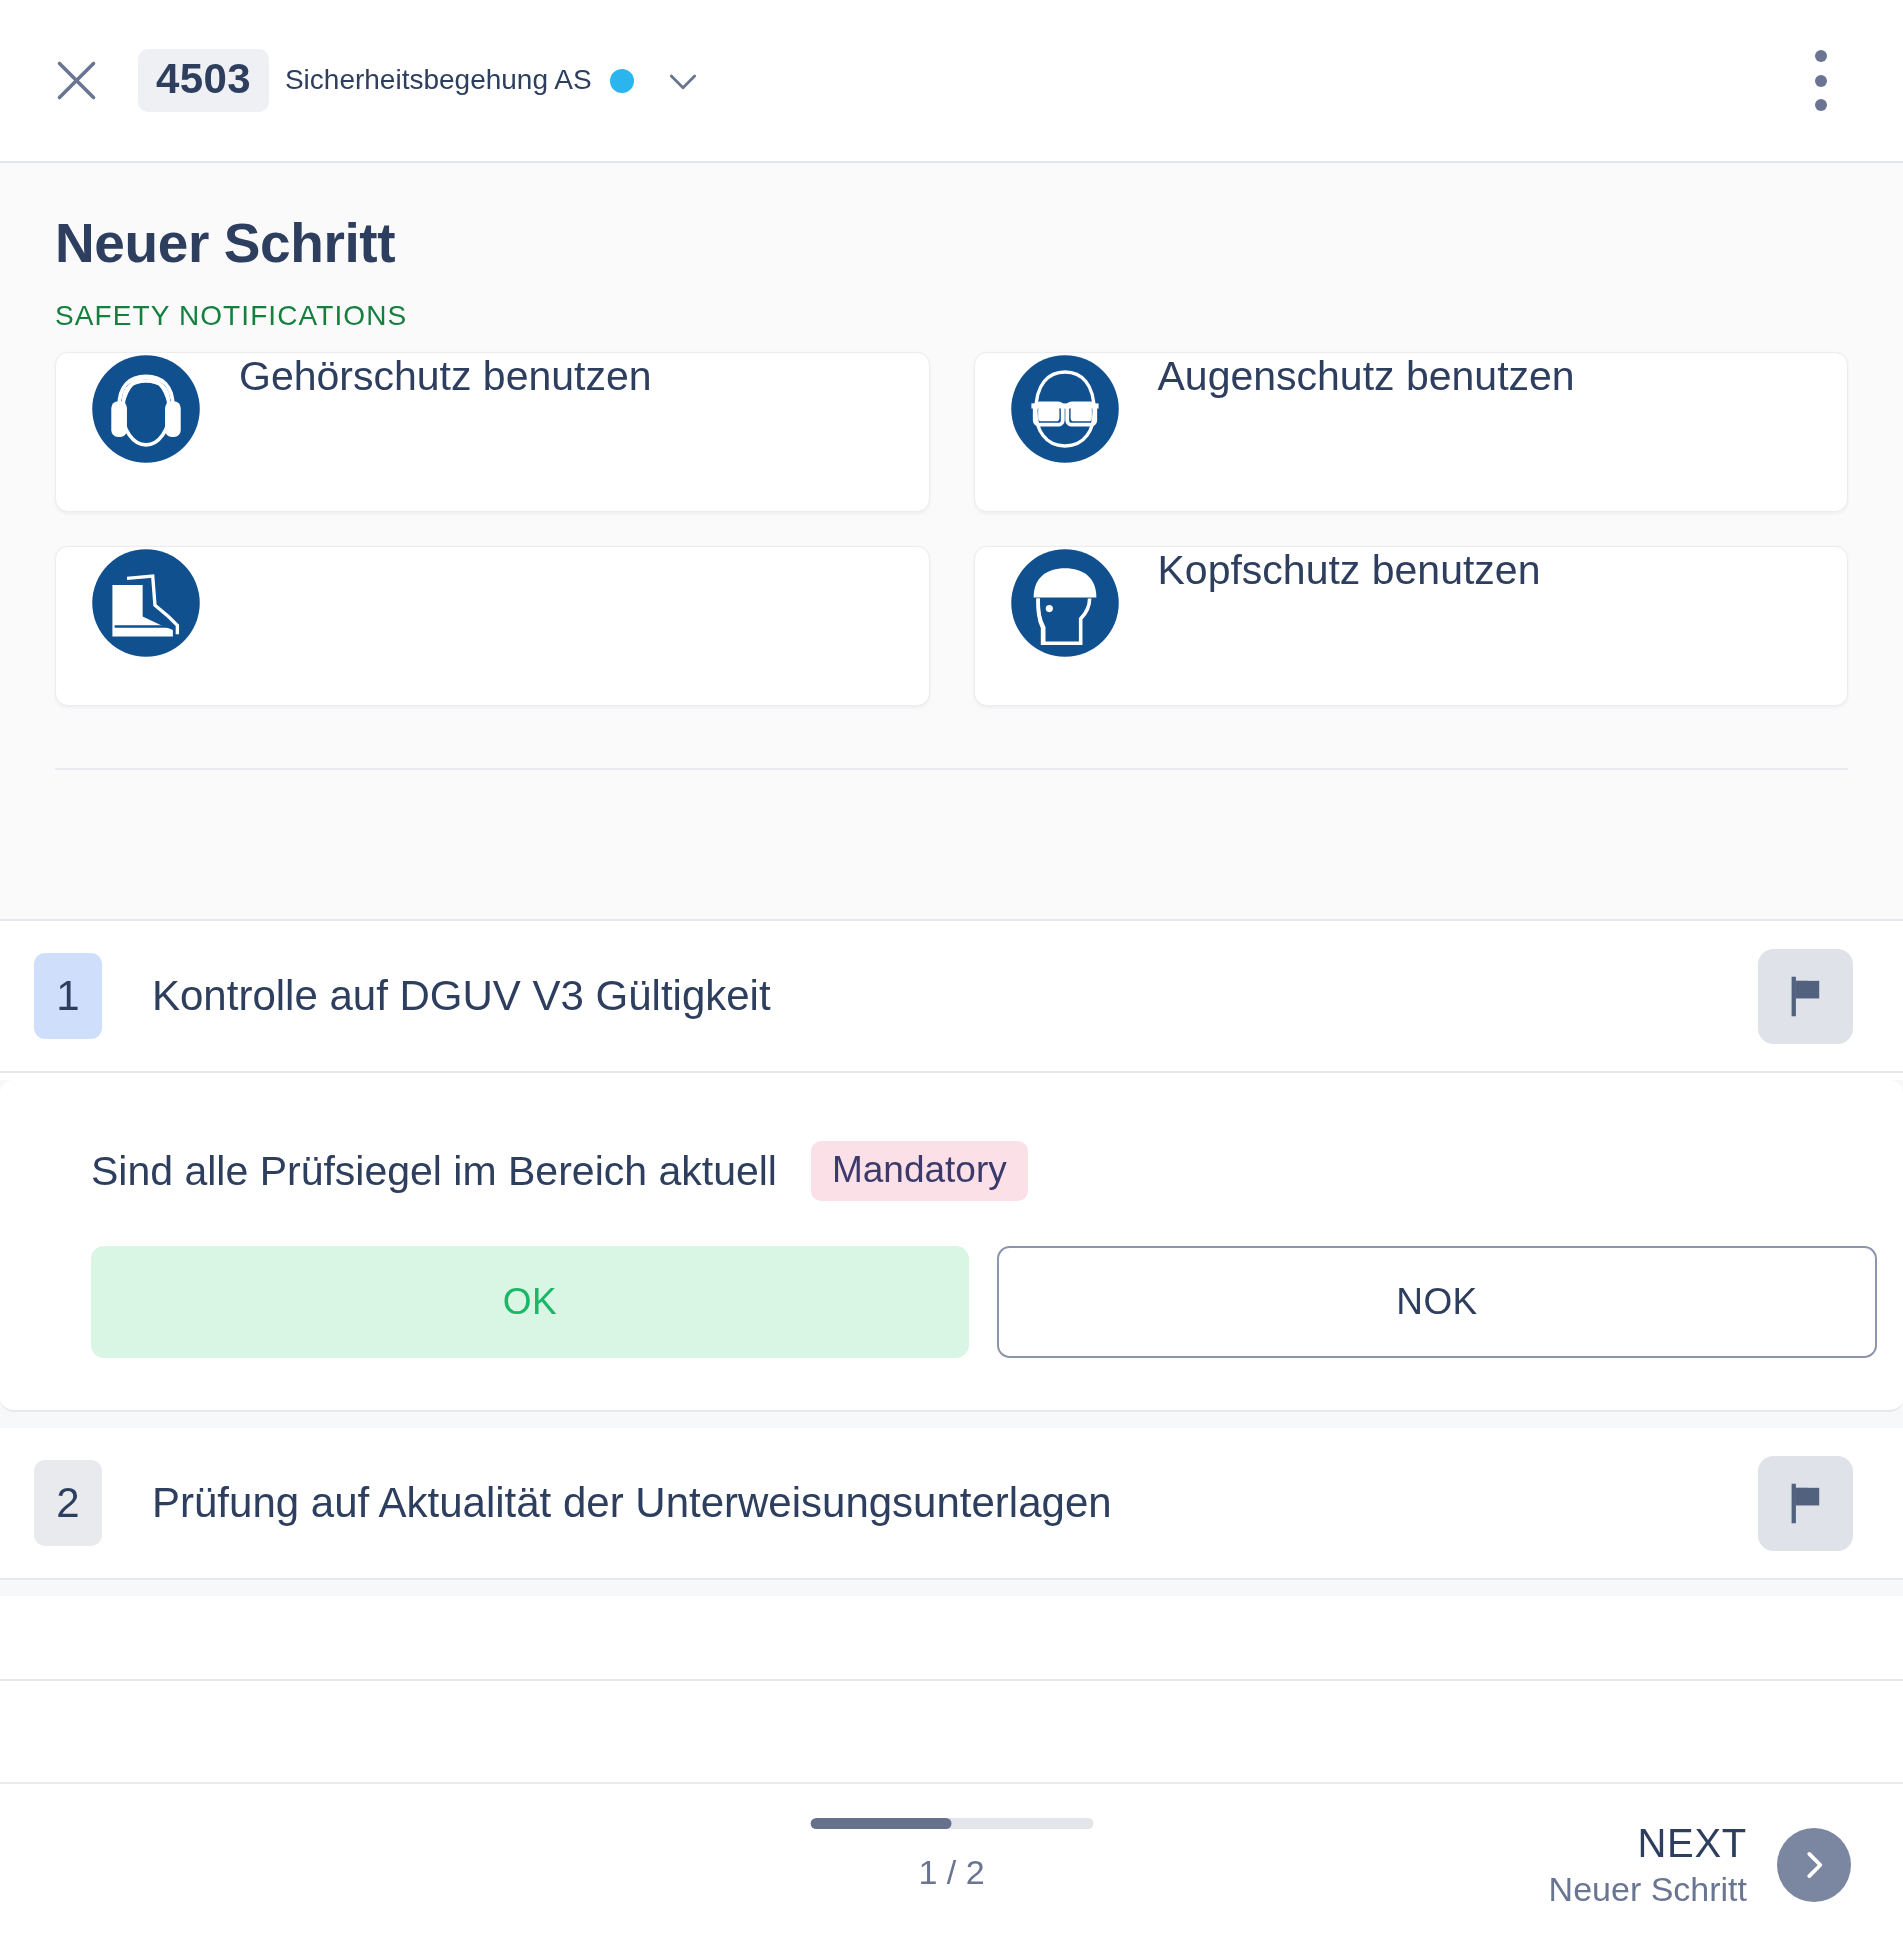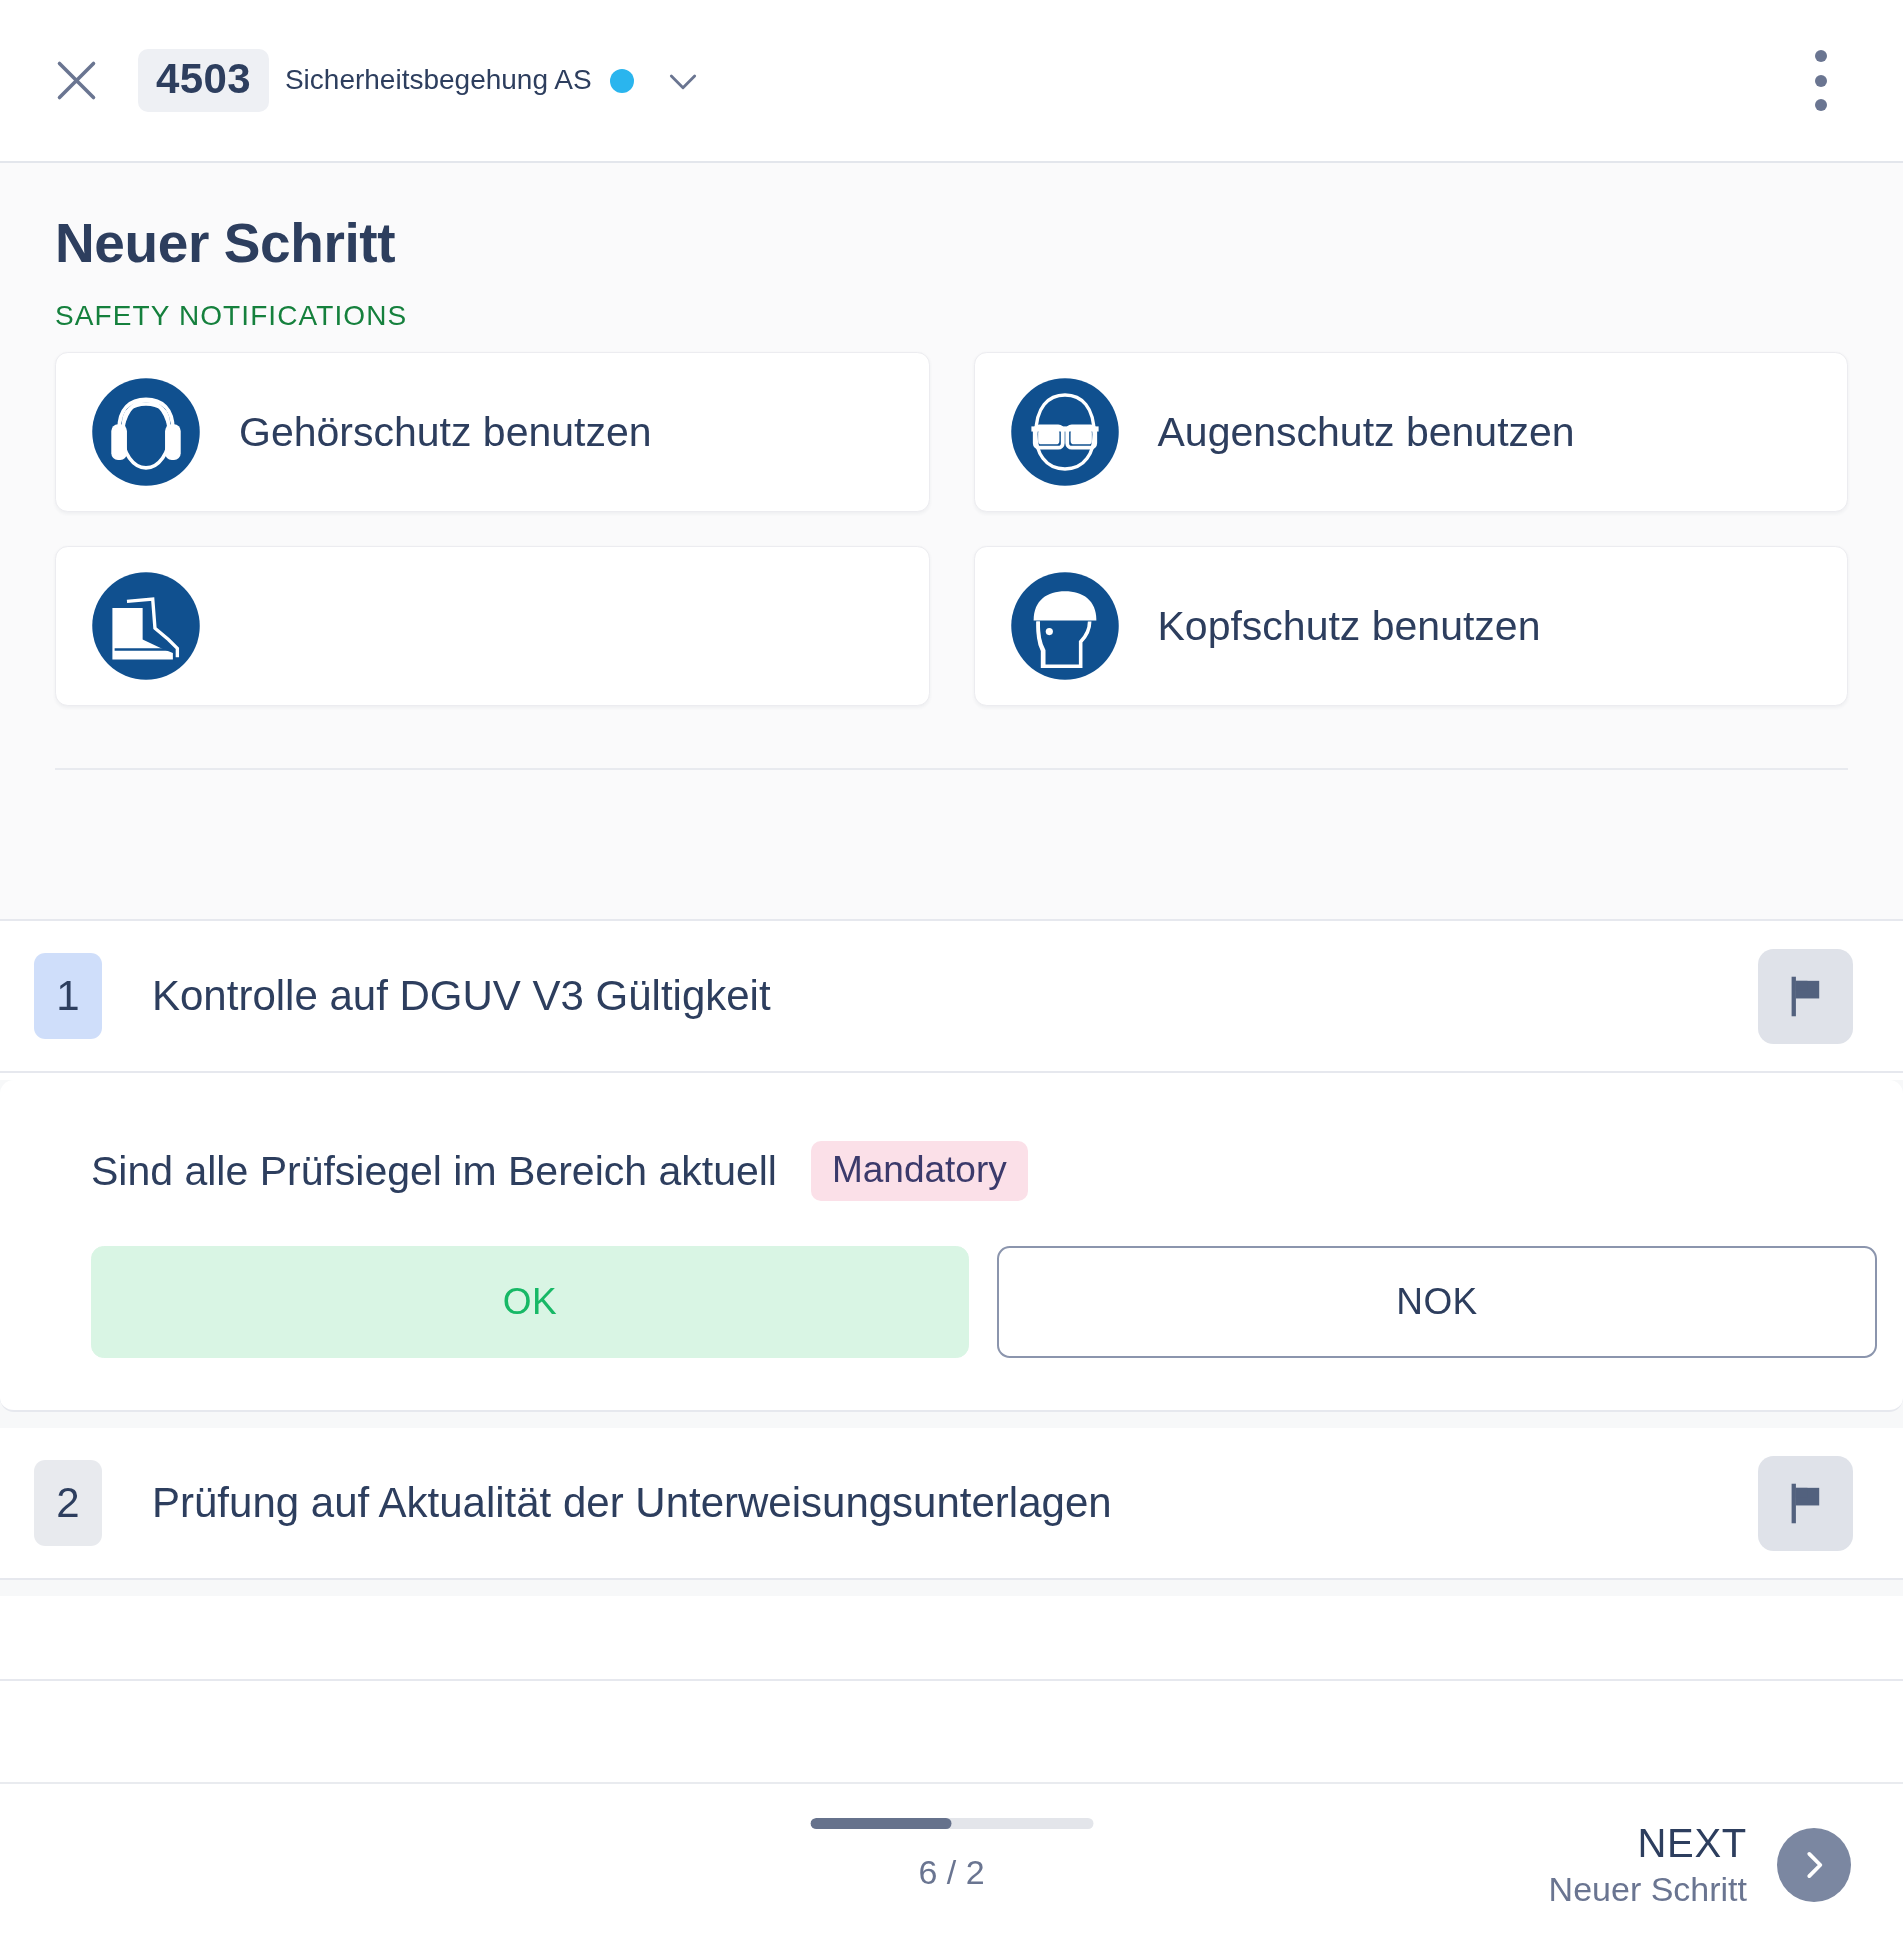--- a/index.html
+++ b/index.html
@@ -126,21 +126,20 @@
     display: grid;
     grid-template-columns: 1fr 1fr;
     gap: 34px 44px;
   }
   .safety-card {
     background: #ffffff;
     border: 1.4px solid #ececf0;
     border-radius: 12.7px;
     height: 160px;
     display: flex;
-    align-items: center;
     padding-left: 34px;
     box-shadow: 0 1.4px 3.5px rgba(40,50,80,0.055);
     cursor: pointer;
   }
   .safety-icon {
     width: 112px;
     height: 112px;
     flex: 0 0 112px;
     display: block;
   }
@@ -480,21 +479,21 @@
     <div class="gap-strip"></div>
     <div class="partial-card"></div>
 
   </div>
 
   <div class="bottombar">
     <div class="progress-block">
       <div class="progress-track">
         <div class="progress-fill" id="progress-fill" style="width: 50%;"></div>
       </div>
-      <div class="progress-label">6 / 2</div>
+      <div class="progress-label">1 / 2</div>
     </div>
 
     <div class="spacer"></div>
 
     <div class="next-block">
       <div class="next-texts">
         <div class="next-main">NEXT</div>
         <div class="next-sub">Neuer Schritt</div>
       </div>
       <div class="next-circle">

